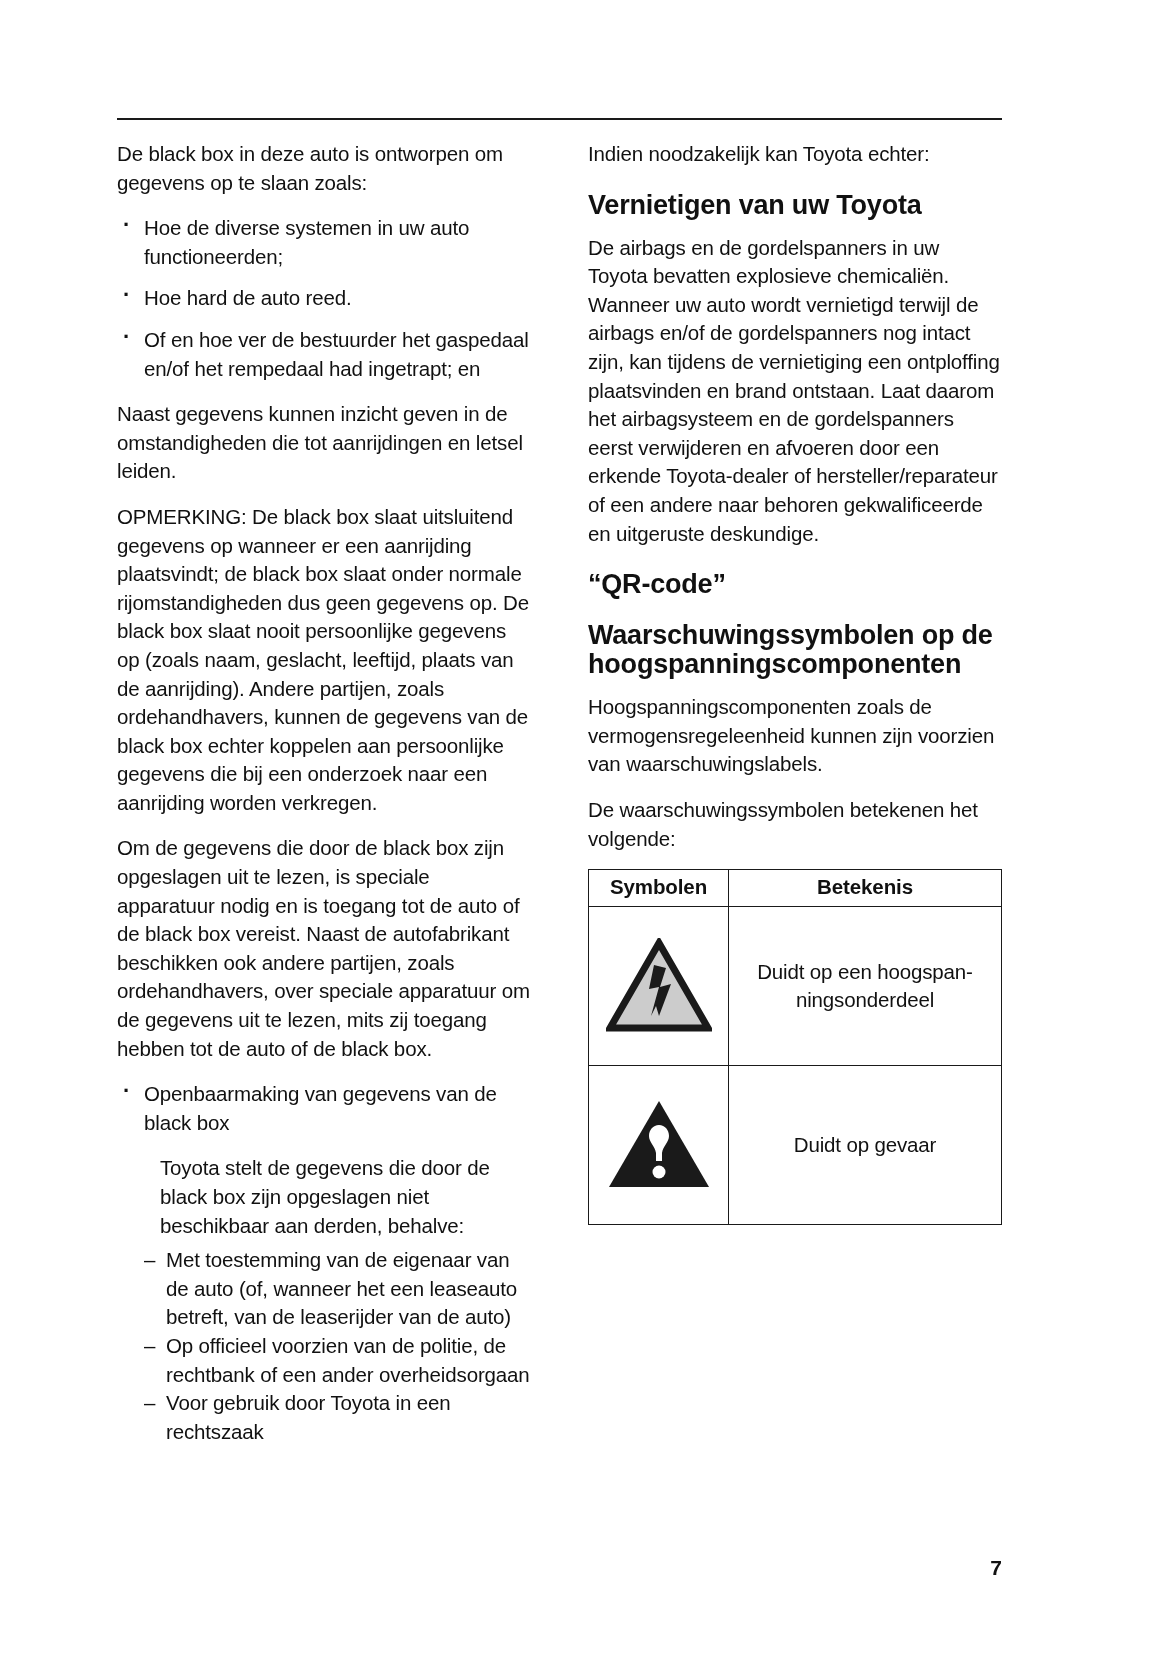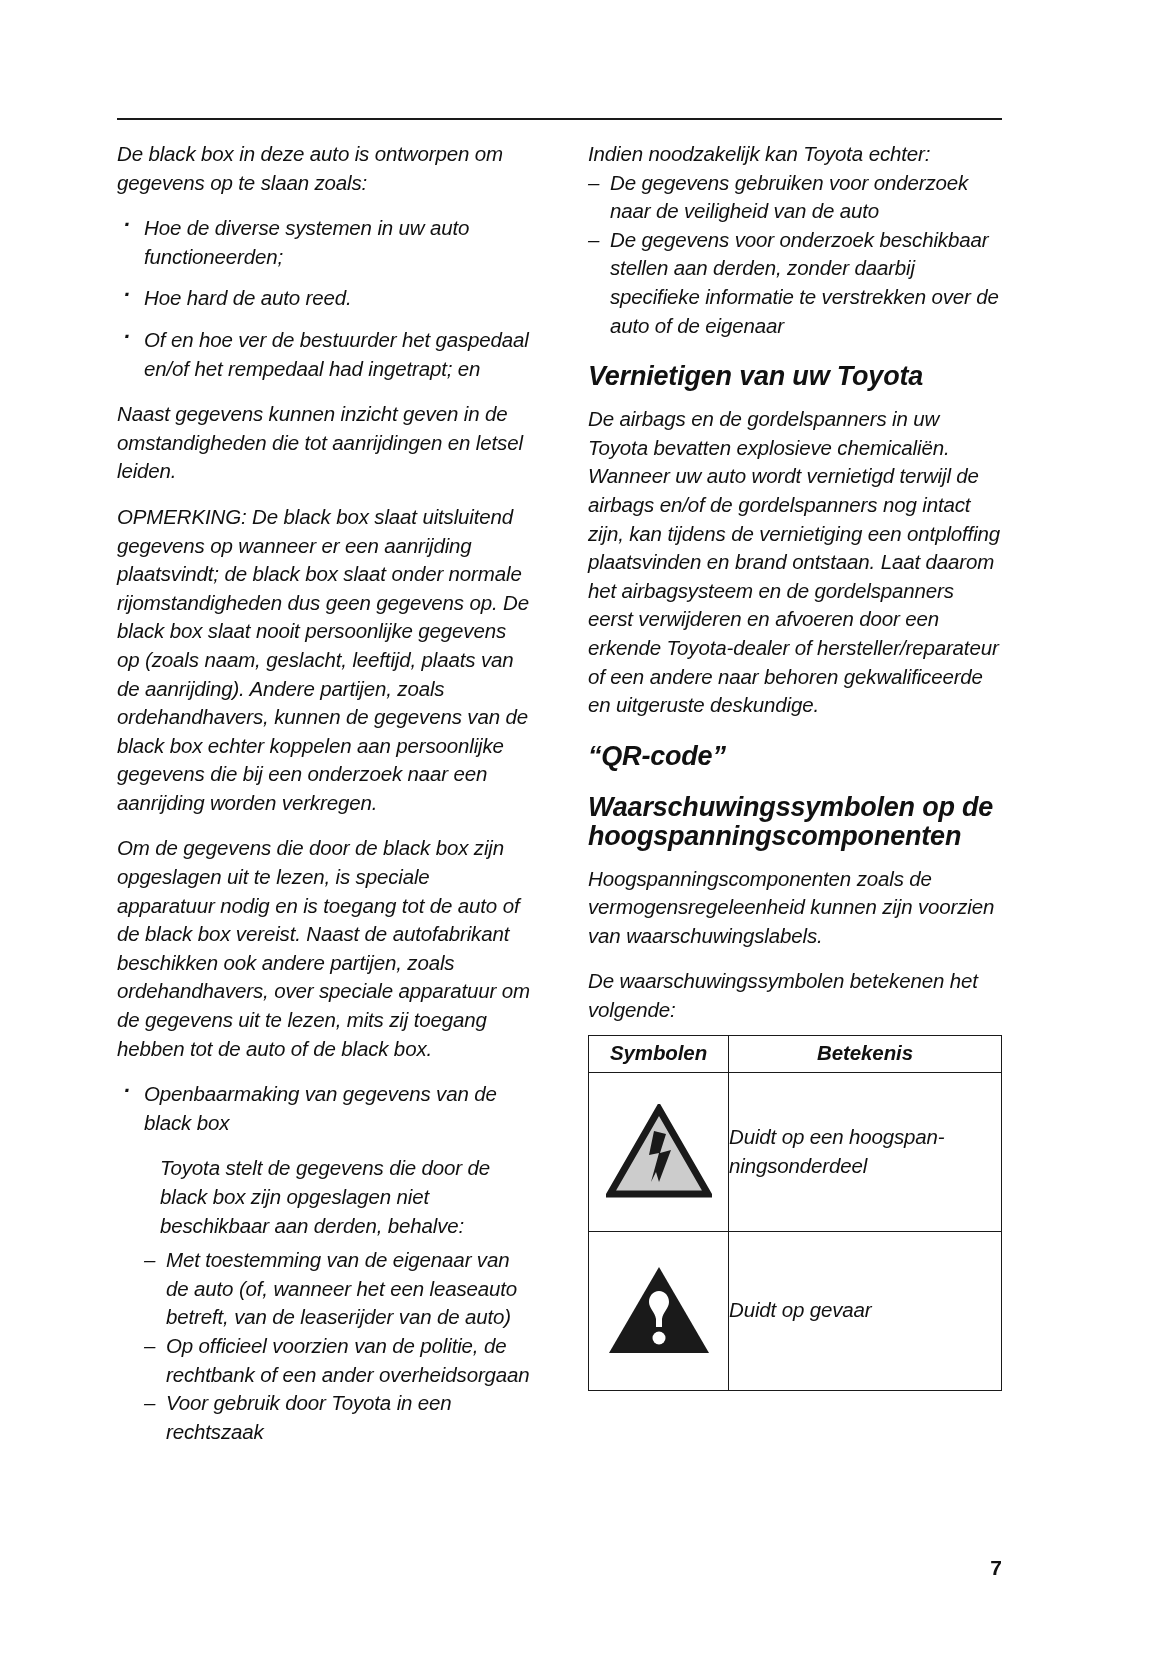--- a/index.html
+++ b/index.html
@@ -29,21 +29,20 @@
   }
 
   
   .columns {
     position: absolute;
     left: 117px;
     top: 140px;
     width: 885px;
     display: flex;
     gap: 58px;
-    font-style: italic;
   }
   .col {
     width: 413px;
   }
 
   p {
     margin: 0 0 17px 0;
     font-size: 20.5px;
     line-height: 28.6px;
     letter-spacing: -0.15px;
@@ -109,22 +108,23 @@
     font-size: 20.5px;
     line-height: 28.6px;
     letter-spacing: -0.15px;
   }
   .bullet-body { padding-left: 27px; }
 
   
   table.symbol-table {
     border-collapse: collapse;
     width: 413px;
-    margin-top: 10px;
+    margin-top: 16px;
     table-layout: fixed;
+    text-align: center;
   }
   table.symbol-table th,
   table.symbol-table td {
     border: 1.5px solid #1a1a1a;
     padding: 0;
   }
   table.symbol-table th {
     font-size: 20.5px;
     font-weight: bold;
     padding: 5px 0 7px 0;
@@ -193,24 +193,20 @@
           <li>Voor gebruik door Toyota in een rechtszaak</li>
         </ul>
       </div>
 
     </div>
 
     <div class="col">
 
       <p style="margin-bottom:0">Indien noodzakelijk kan Toyota echter:</p>
 
-      <ul class="dash dash-indent-right">
-        <li>De gegevens gebruiken voor onderzoek naar de veiligheid van de auto</li>
-        <li>De gegevens voor onderzoek beschikbaar stellen aan derden, zonder daarbij specifieke informatie te verstrekken over de auto of de eigenaar</li>
-      </ul>
 
       <h2>Vernietigen van uw Toyota</h2>
       <p>De airbags en de gordelspanners in uw Toyota bevatten explosieve chemicaliën. Wanneer uw auto wordt vernietigd terwijl de airbags en/of de gordelspanners nog intact zijn, kan tijdens de vernietiging een ontploffing plaatsvinden en brand ontstaan. Laat daarom het airbagsysteem en de gordelspanners eerst verwijderen en afvoeren door een erkende Toyota-dealer of hersteller/reparateur of een andere naar behoren gekwalificeerde en uitgeruste deskundige.</p>
 
       <h2>“QR-code”</h2>
 
       <h2>Waarschuwingssymbolen op de hoogspanningscomponenten</h2>
       <p>Hoogspanningscomponenten zoals de vermogensregeleenheid kunnen zijn voorzien van waarschuwingslabels.</p>
       <p style="margin-bottom:4px">De waarschuwingssymbolen betekenen het volgende:</p>
 

